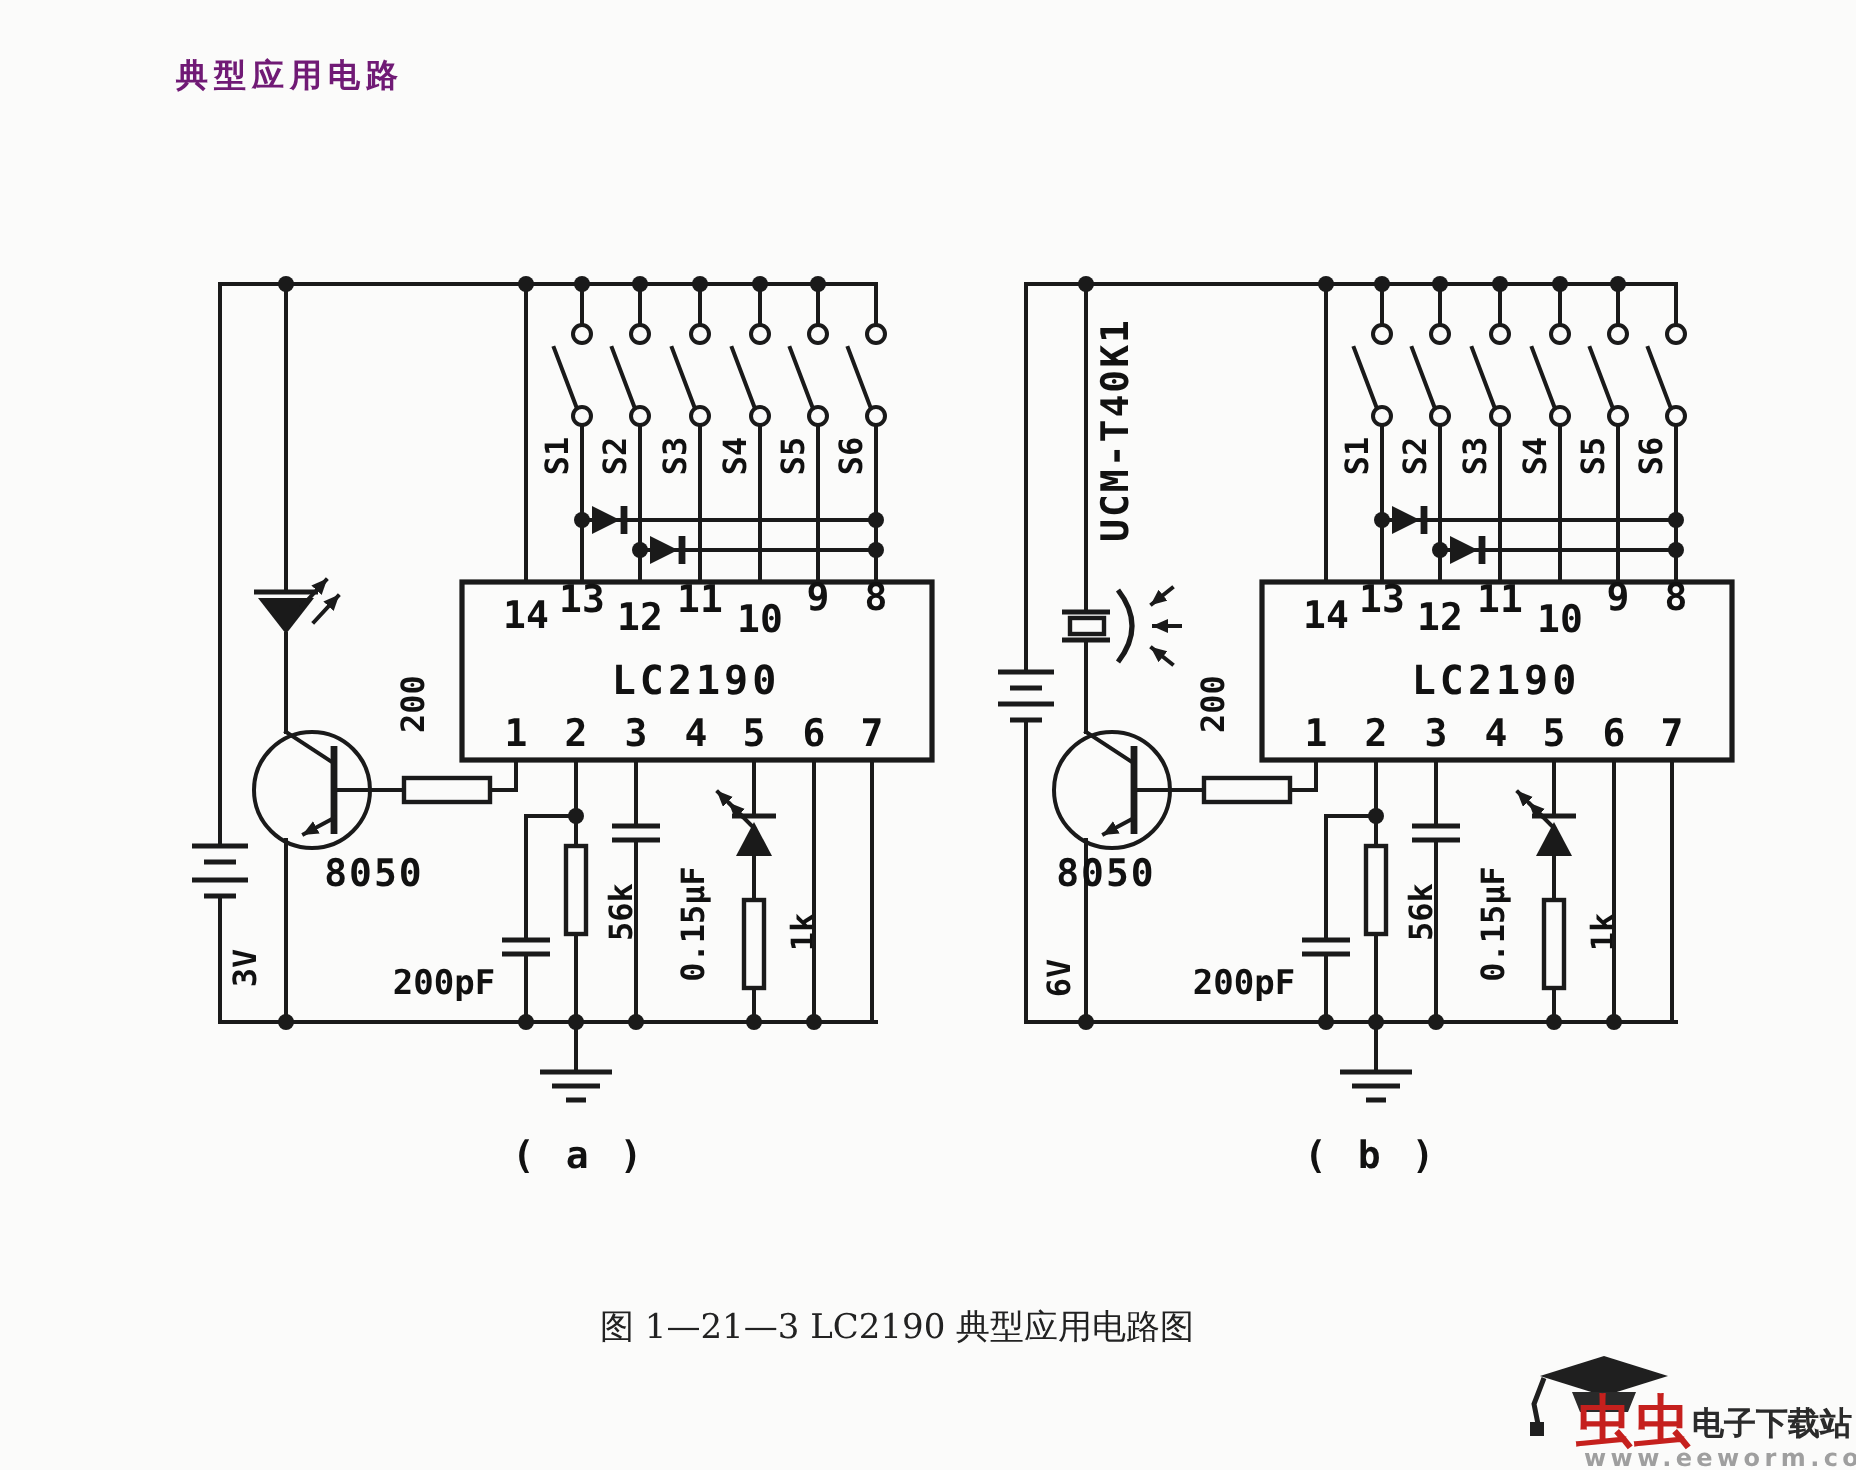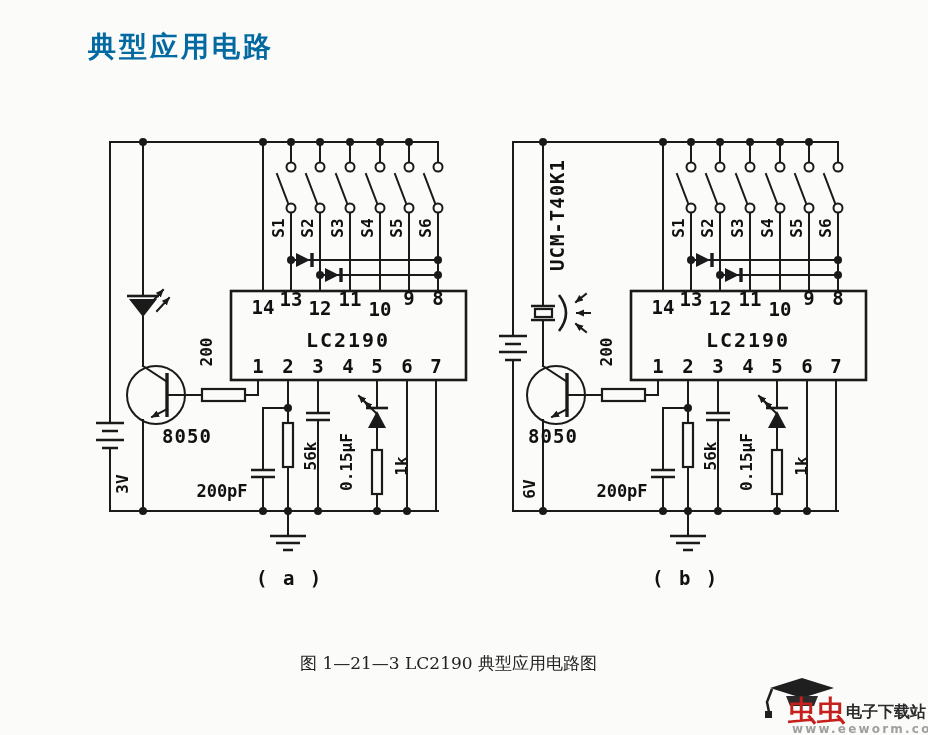--- a/index.html
+++ b/index.html
@@ -18,22 +18,22 @@
   .rres{fill:#fbfbfa;stroke:#1a1a1a;stroke-width:2.2;}
   .swc{fill:#fbfbfa;stroke:#1a1a1a;stroke-width:2;}
   
   text{fill:#111;font-family:"DejaVu Sans Mono",monospace;font-weight:bold;}
   .pin{font-size:19px;text-anchor:middle;}
   .icname{font-size:20px;text-anchor:middle;letter-spacing:2px;}
   .lbl{font-size:17px;text-anchor:middle;}
   .lblr{font-size:16px;text-anchor:middle;}
   .lblbig{font-size:19px;text-anchor:middle;letter-spacing:1px;}
   
-  .page-title{left:88px;top:28px;font-size:28px;font-weight:bold;letter-spacing:3px;
-              color:#0369a1;font-family:"DejaVu Sans",sans-serif;}
+  .page-title{left:88px;top:28px;font-size:16px;font-weight:bold;letter-spacing:3px;
+              color:#701a75;font-family:"DejaVu Sans",sans-serif;}
   .fig-caption{left:300px;top:652px;width:380px;text-align:left;font-size:17px;color:#222;
                font-family:"DejaVu Serif","Liberation Serif",serif;}
   .sub{font-size:19px;font-weight:bold;color:#111;letter-spacing:2px;}
   .sub-a{left:256px;top:567px;}
   .sub-b{left:652px;top:567px;}
   
   .wm{left:740px;top:666px;width:188px;height:69px;}
   .wm-brand{left:48px;top:26px;font-size:28px;font-weight:bold;color:#c5201d;
             font-family:"DejaVu Sans",sans-serif;letter-spacing:1px;}
   .wm-site{left:106px;top:36px;font-size:16px;font-weight:bold;color:#2b2b2b;

